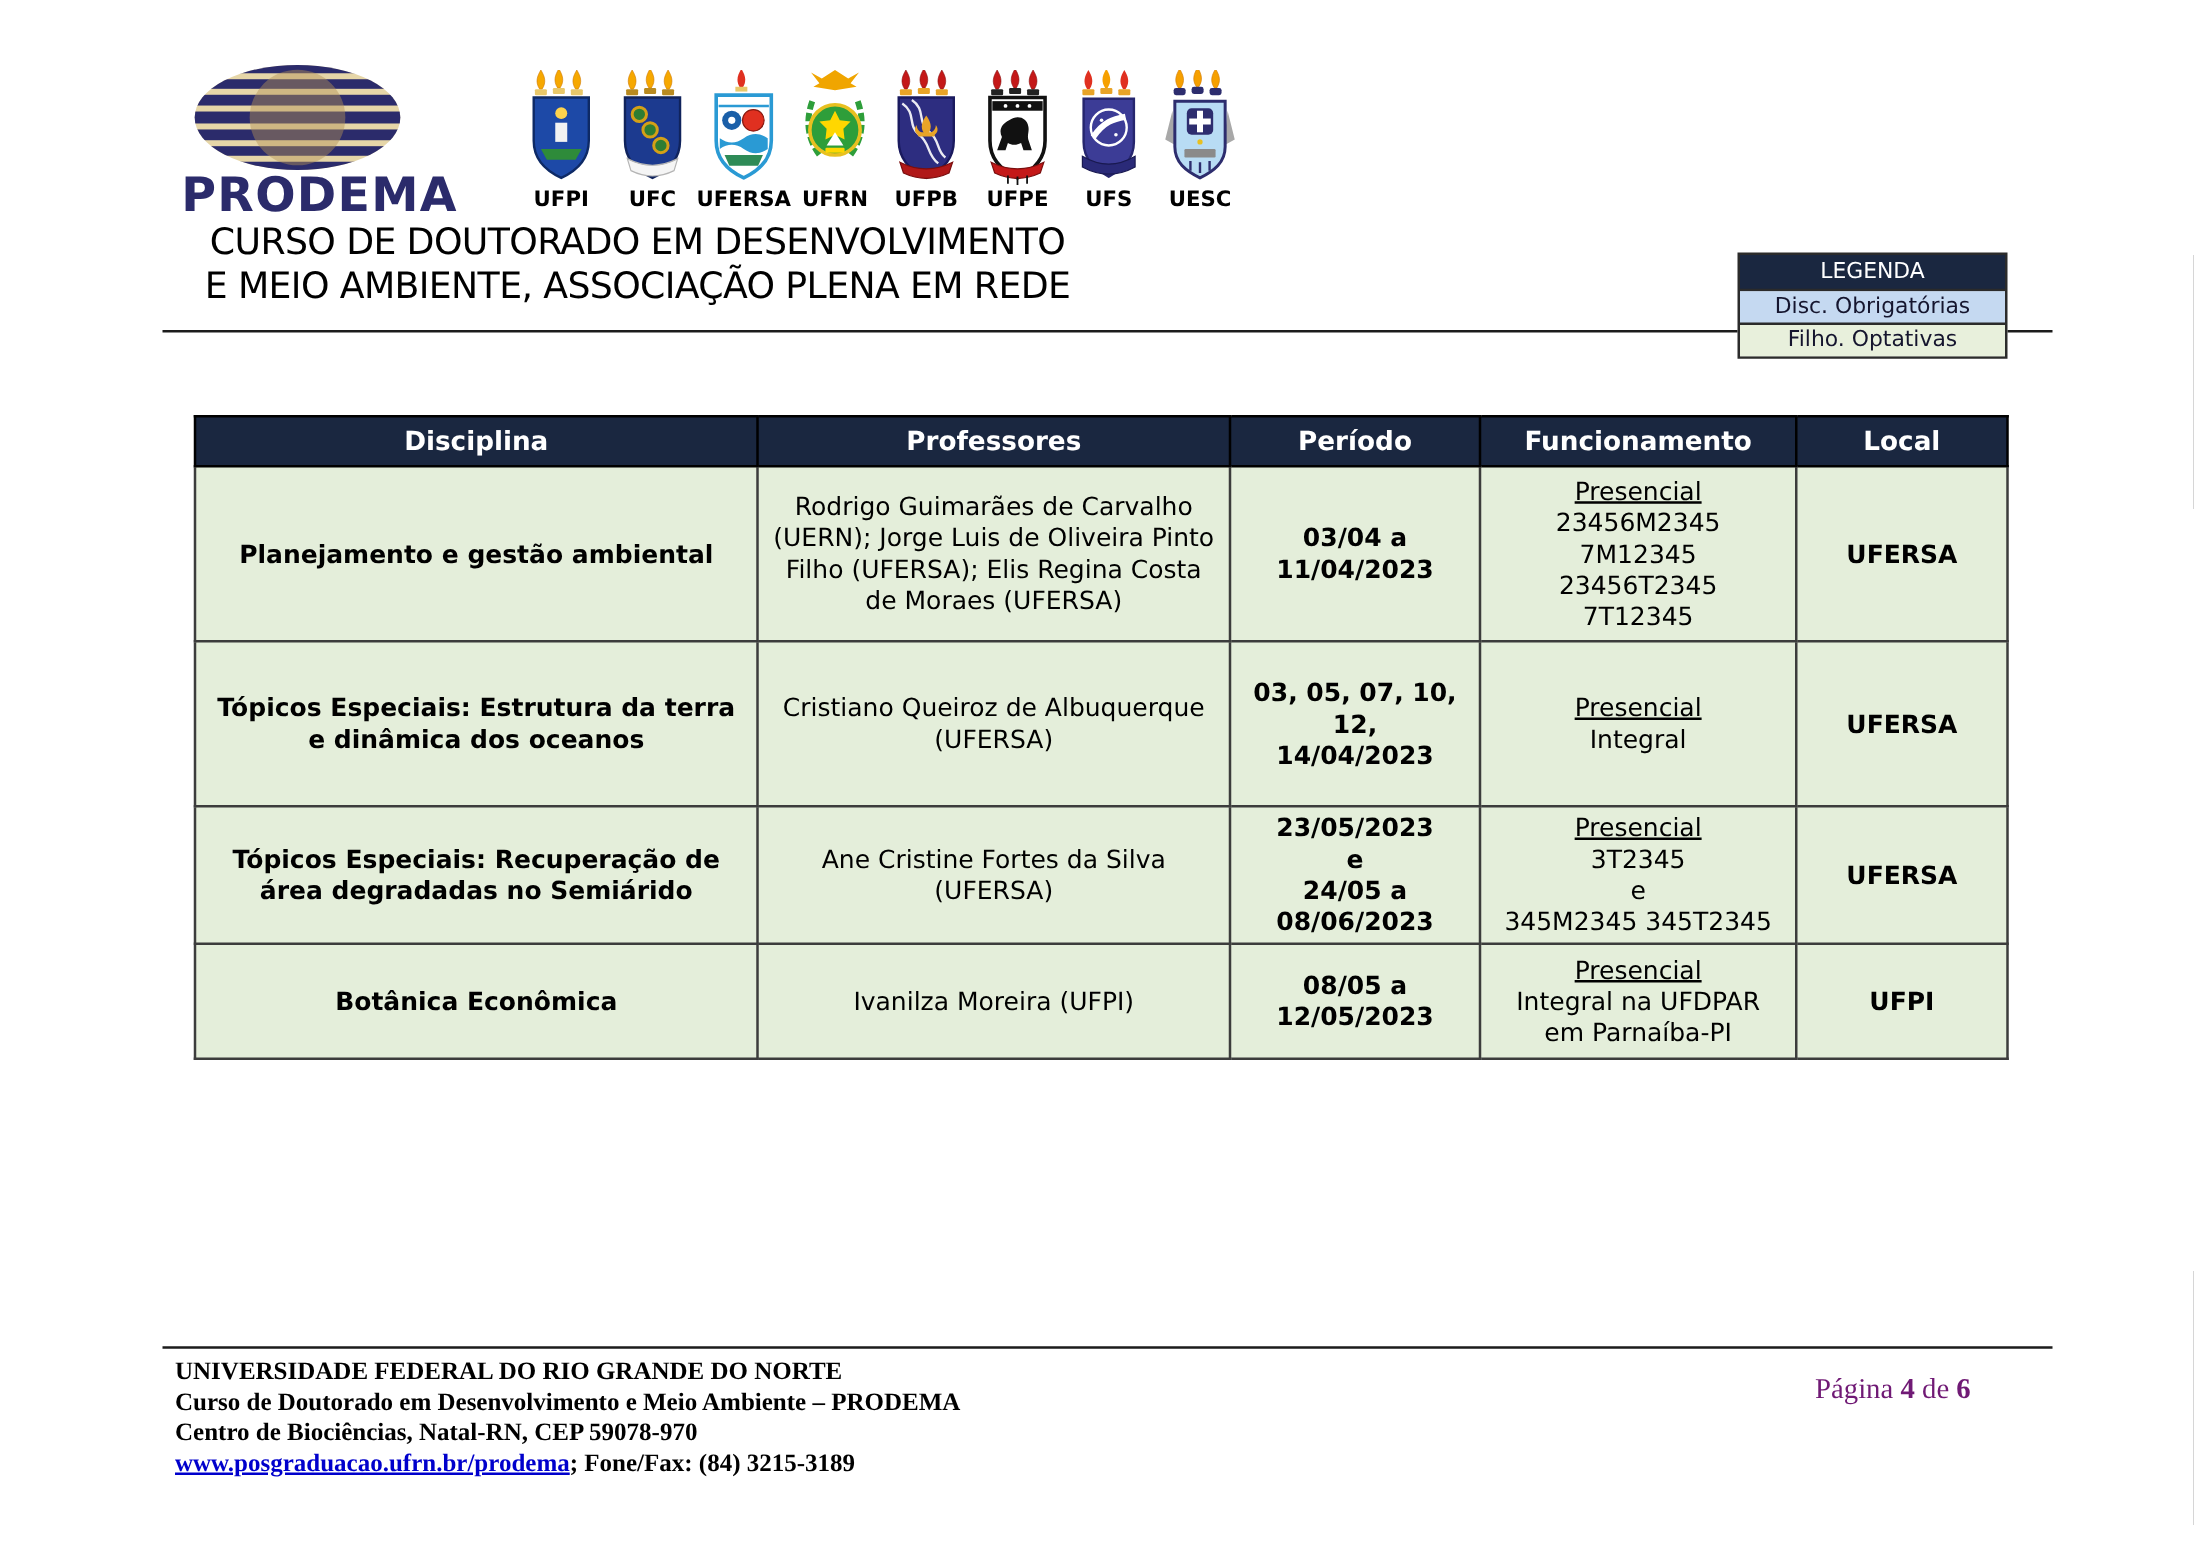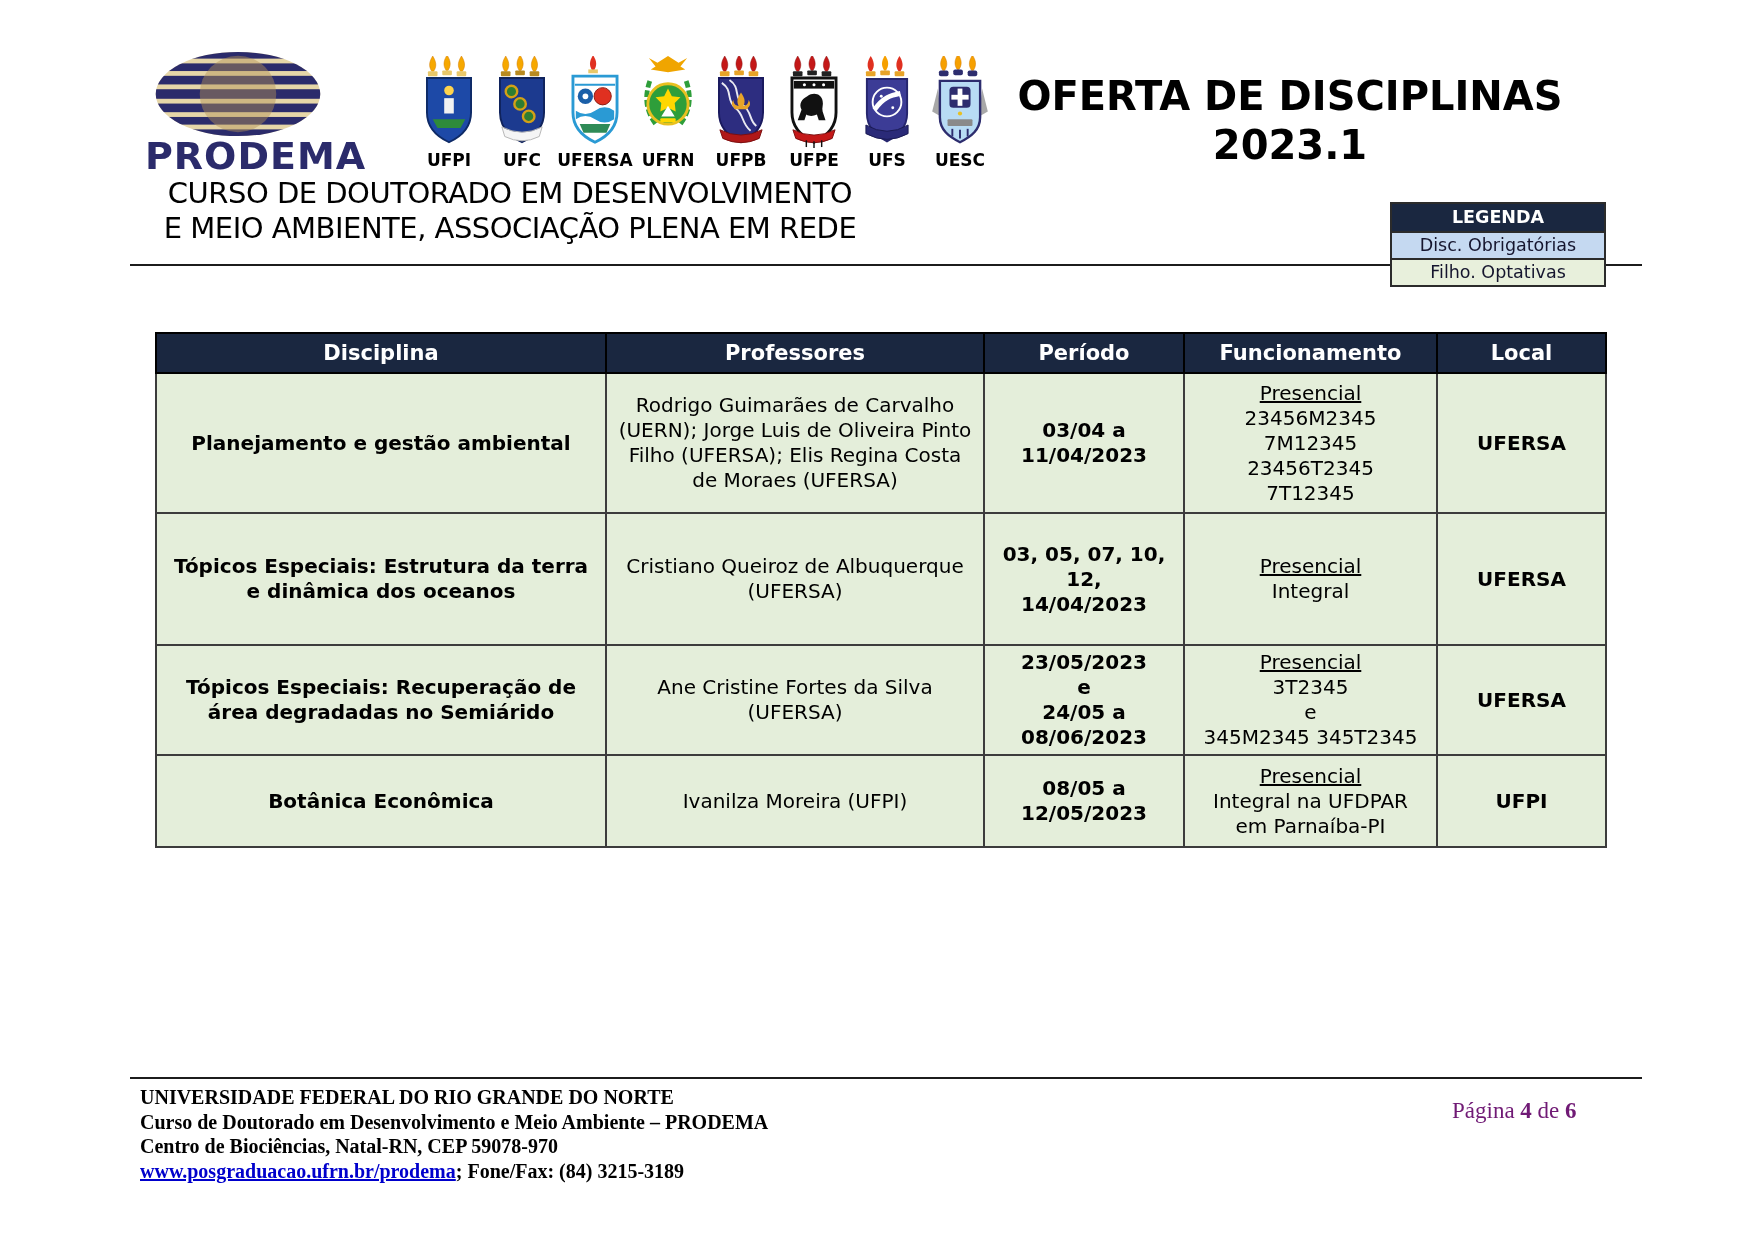--- a/index.html
+++ b/index.html
@@ -16,21 +16,21 @@
   .crest{width:66px;display:flex;flex-direction:column;align-items:center;}
   .crest svg{width:62px;height:92px;display:block;}
   .crest-label{font-size:17px;font-weight:bold;margin-top:2px;white-space:nowrap;}
   .doc-title{position:absolute;left:1000px;top:72px;width:580px;text-align:center;
     font-size:40px;font-weight:bold;line-height:49px;color:#000;}
   .subtitle{position:absolute;left:136px;top:176px;width:748px;text-align:center;
     font-size:29px;font-weight:normal;line-height:35px;letter-spacing:-0.5px;}
   
   .legend{position:absolute;left:1390px;top:202px;width:212px;border:2px solid #2b2b2b;
     z-index:5;text-align:center;font-size:17.5px;background:#fff;}
-  .legend-header{background:#1a2740;color:#fff;font-weight:bold;padding:3px 0 4px;border-bottom:2px solid #2b2b2b;}
+  .legend-header{background:#1a2740;color:#fff;font-weight:normal;padding:3px 0 4px;border-bottom:2px solid #2b2b2b;}
   .legend-item{padding:2px 0 3px;color:#15152e;}
   .legend-item.blue{background:#c5d9f1;border-bottom:2px solid #2b2b2b;}
   .legend-item.green{background:#e8f0dc;}
   
   .rule{position:absolute;left:130px;width:1512px;height:0;border-top:2px solid #1c1c1c;}
   .rule-top{top:264px;}
   .rule-bottom{top:1077px;}
   
   .offer-table{position:absolute;left:155px;top:332px;}
   table{border-collapse:collapse;table-layout:fixed;width:1450px;border:2px solid #000;}
@@ -251,24 +251,20 @@
           <line x1="22" y1="76" x2="22" y2="84"></line>
             <line x1="30" y1="77" x2="30" y2="86"></line>
             <line x1="38" y1="76" x2="38" y2="84"></line>
         </g>
       </svg>
       <div class="crest-label">UESC</div>
     </div>
 
   </div>
 
-  <div class="doc-title">
-    <div>OFERTA DE DISCIPLINAS</div>
-    <div>2023.1</div>
-  </div>
 
   <div class="subtitle">
     <div>CURSO DE DOUTORADO EM DESENVOLVIMENTO</div>
     <div>E MEIO AMBIENTE, ASSOCIAÇÃO PLENA EM REDE</div>
   </div>
 
   <div class="rule rule-top"></div>
 
   <div class="legend">
     <div class="legend-header">LEGENDA</div>

